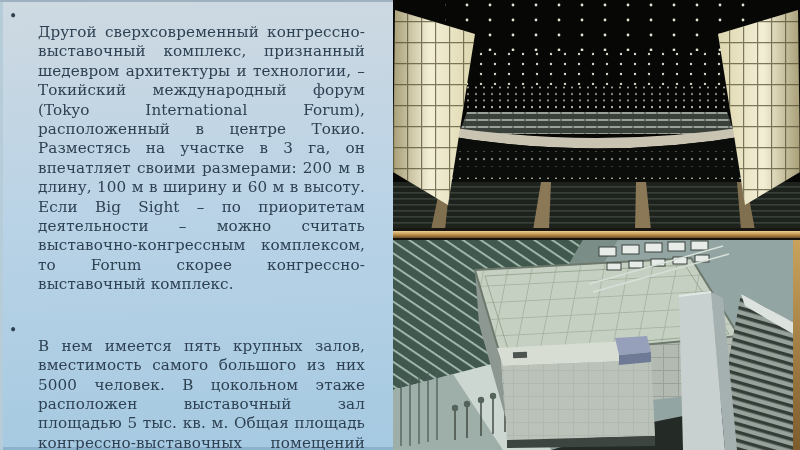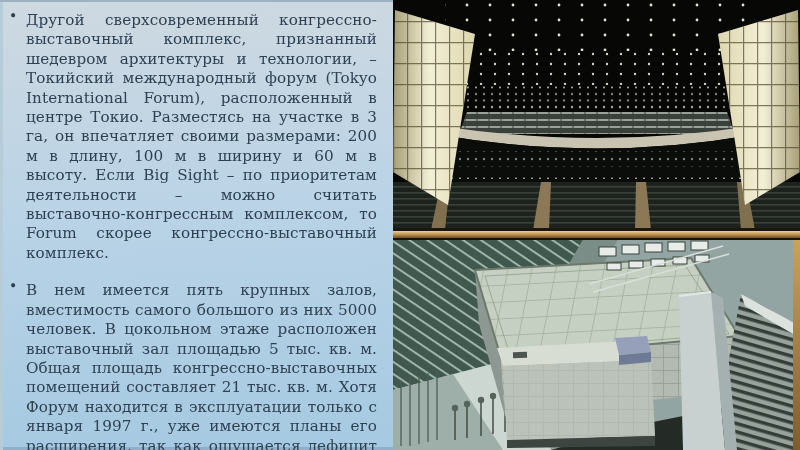--- a/index.html
+++ b/index.html
@@ -11,21 +11,21 @@
   }
   .text-col {
     position:absolute; left:0; top:0; width:392px; height:450px;
     box-sizing:border-box; padding:7px 11px 6px 9px;
   }
   .bullet-item { display:flex; margin:0 0 10px 0; }
   .bullet-marker {
     flex:0 0 13px; width:13px; color:#2e4152; font-size:14px; line-height:19.4px;
   }
   .para {
-    margin:4px; flex:1; text-align:justify; color:#2e4152;
+    margin:16px; flex:1; text-align:justify; color:#2e4152;
     font-size:15.2px; line-height:19.4px; letter-spacing:0.1px;
   }
   .photo-col {
     position:absolute; left:393px; top:0; width:407px; height:450px; background:#121009;
   }
   .photo-top, .photo-bottom { display:block; margin:0; padding:0; }
   .photo-top svg, .photo-bottom svg { display:block; }
   .photo-gap { height:2px; background:#16130c; }
 </style>
 </head>

